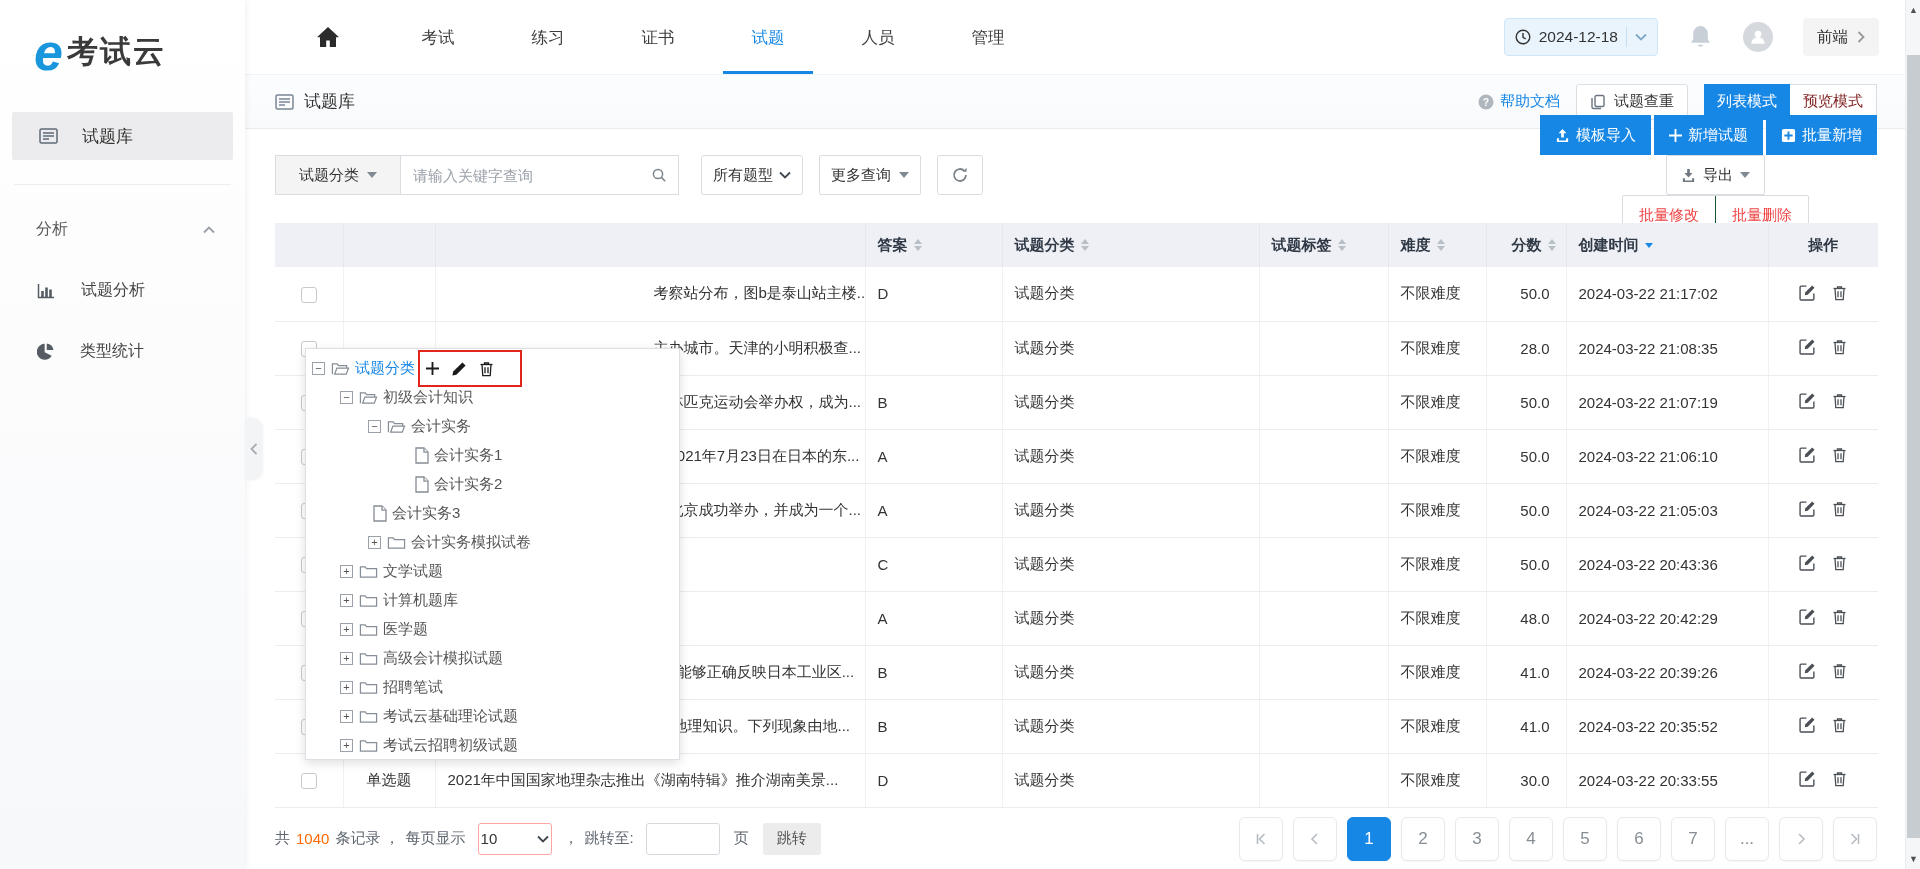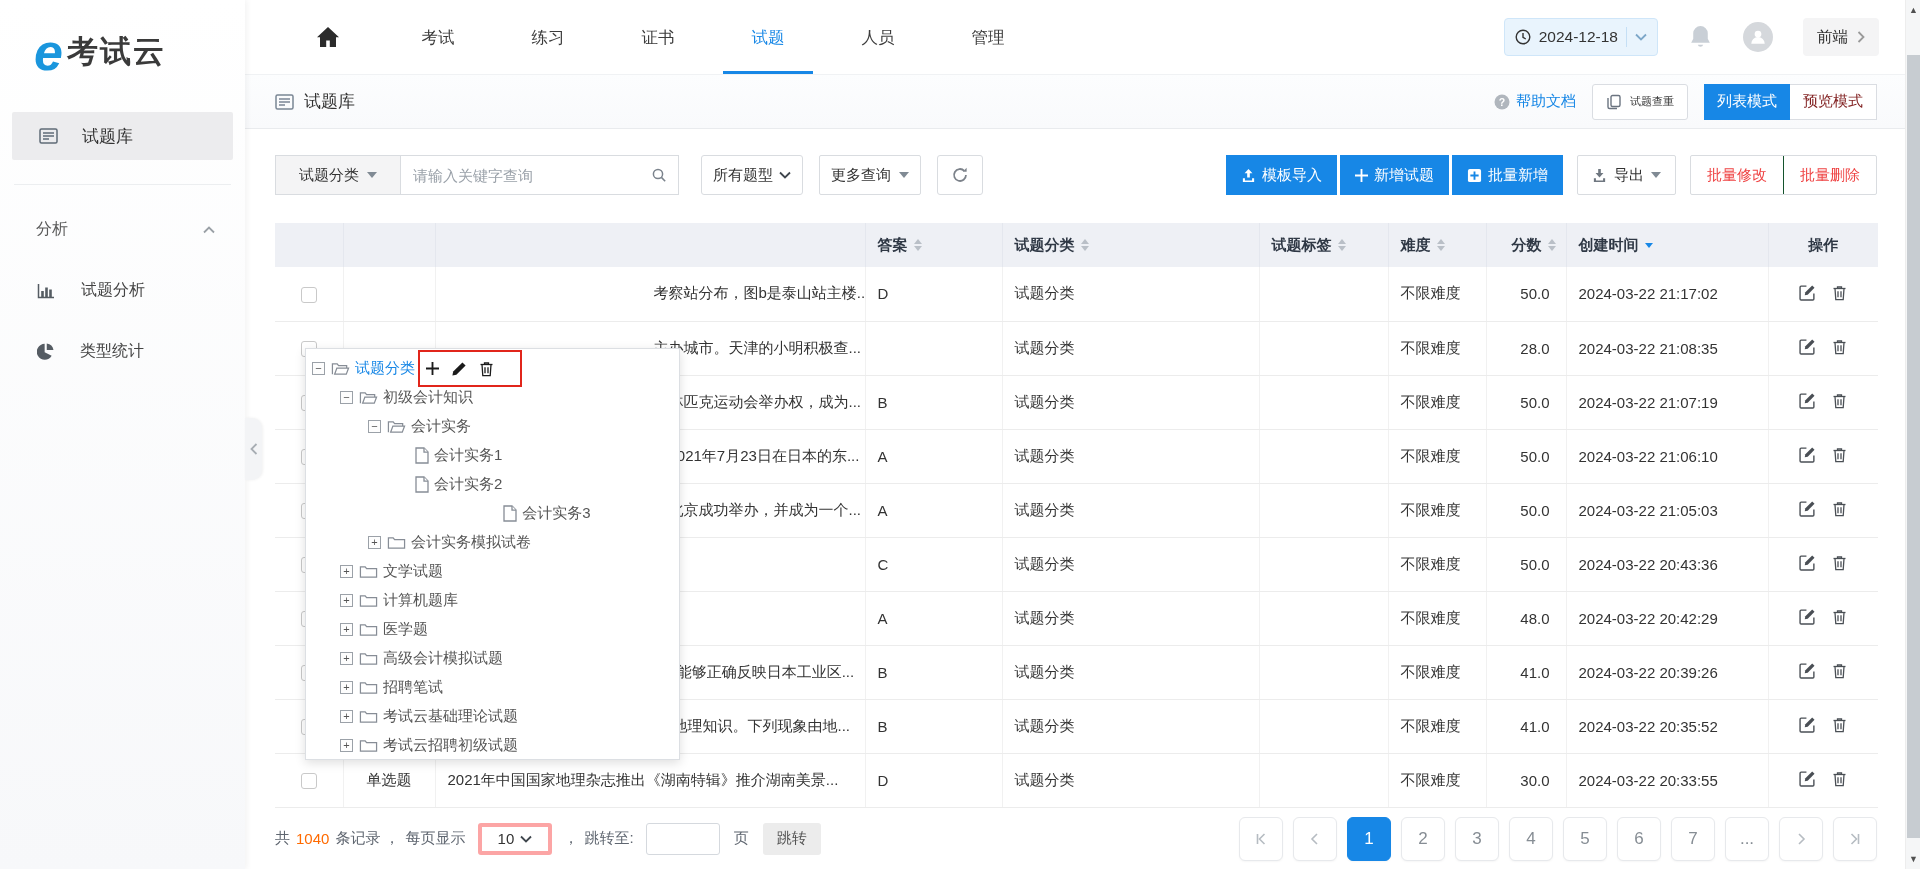--- a/index.html
+++ b/index.html
@@ -63,21 +63,21 @@
   
   .main { position:absolute; left:245px; top:75px; right:15px; bottom:0; background:#fff; overflow:hidden; }
   .title-bar { height:54px; display:flex; align-items:center; padding:0 28px 0 30px;
     border-bottom:1px solid #e9ebee; background:linear-gradient(180deg,#fcfdfe,#f9fafc); }
   .title { display:flex; align-items:center; gap:10px; font-size:17px; color:#333; font-weight:500; }
   .title .ic { color:#7a8694; }
   .title-right { margin-left:auto; display:flex; align-items:center; gap:16px; }
   .help { display:flex; align-items:center; gap:6px; color:#1787e6; font-size:15px; }
   .help .ic { color:#b0b6bd; }
   .dedupe-btn { height:36px; border:1px solid #dadde2; border-radius:3px; padding:0 13px;
-    font-size:11px; color:#333; background:#fff; display:flex; align-items:center; gap:8px; }
+    font-size:15px; color:#333; background:#fff; display:flex; align-items:center; gap:8px; }
   .dedupe-btn .ic { color:#6b7480; }
   .seg { display:flex; }
   .seg-btn { height:36px; padding:0 13px; font-size:15px; display:flex; align-items:center; }
   .seg-btn.on { background:#1787e6; color:#fff; }
   .seg-btn.off { background:#fff; color:#7f1d1d; border:1px solid #dadde2; border-left:none; }
 
   
   .toolbar { margin:26px 28px 0 30px; display:flex; align-items:center; height:40px; }
   .cat-btn { height:40px; width:126px; background:#f4f4f5; border:1px solid #d9dce0;
     display:flex; align-items:center; justify-content:center; gap:8px; font-size:15px; color:#333; }
@@ -88,21 +88,21 @@
     font-family:"Liberation Sans","DejaVu Sans",sans-serif; }
   .search-box input::placeholder { color:#9aa1a9; }
   .search-box .ic { position:absolute; right:12px; top:12px; color:#7b838c; }
   .type-select { margin-left:22px; width:102px; height:40px; border:1px solid #d9dce0; border-radius:3px;
     display:flex; align-items:center; justify-content:space-between; padding:0 11px; font-size:15px; color:#333; }
   .type-select .ic { color:#3f464d; }
   .more-btn { margin-left:16px; width:102px; height:40px; border:1px solid #d9dce0; border-radius:2px;
     display:flex; align-items:center; justify-content:center; gap:8px; font-size:15px; color:#333; background:#fff; }
   .refresh-btn { margin-left:16px; width:46px; height:40px; border:1px solid #d9dce0; border-radius:3px;
     display:flex; align-items:center; justify-content:center; color:#7c828a; background:#fff; }
-  .tb-right { margin-left:auto; display:flex; align-items:center; }
+  .tb-right { margin-left:auto; display:flex; align-items:center;flex-direction:column; }
   .blue-group { display:flex; gap:3px; }
   .btn-blue { height:40px; background:#1787e6; color:#fff; font-size:15px; padding:0 15px;
     display:flex; align-items:center; gap:6px; }
   .btn-blue .ic { color:#fff; }
   .export-btn { margin-left:14px; height:40px; border:1px solid #d9dce0; border-radius:2px;
     background:#fff; padding:0 14px; display:flex; align-items:center; gap:7px; font-size:15px; color:#333; }
   .export-btn .dl { color:#6f7780; }
   .white-group { margin-left:14px; height:40px; border:1px solid #d9dce0; border-radius:2px;
     display:flex; background:#fff; }
   .wg-btn { padding:0 16px; display:flex; align-items:center; font-size:15px; color:#ef4444; }
@@ -147,22 +147,22 @@
   .tree-label.root { color:#1787e6; }
   .tree-toolbar { display:flex; align-items:center; gap:12px; margin-left:11px; }
   .tree-toolbar .ic { color:#1b1b1b; }
   .red-box { position:absolute; left:112px; top:1px; width:104px; height:37px;
     border:2px solid #e1251b; pointer-events:none; }
 
   
   .footer { margin:0 28px 0 30px; height:62px; display:flex; align-items:center; }
   .foot-left { display:flex; align-items:center; gap:6px; font-size:15px; color:#5f6670; }
   .total-num { color:#ff6a00; }
-  .pp-select { width:74px; height:32px; border:4px solid #fca5a5; border-radius:3px; background:#fff;
-    display:flex; align-items:center; justify-content:space-between; padding:0 16px; color:#333; margin:0 6px; }
+  .pp-select { width:74px; height:32px; border:1px solid #fca5a5; border-radius:3px; background:#fff;
+    display:flex; align-items:center; justify-content:space-between; padding:0 2px; color:#333; margin:0 6px; }
   .pp-select .ic { color:#3f464d; }
   .jump-input { width:74px; height:32px; border:1px solid #d5d9de; border-radius:3px; outline:none;
     margin:0 8px 0 6px; padding:0 8px; font-size:15px;
     font-family:"Liberation Sans","DejaVu Sans",sans-serif; }
   .jump-btn { height:32px; padding:0 14px; background:#ececec; border-radius:3px; color:#555;
     font-size:15px; display:flex; align-items:center; margin-left:8px; border:none; }
   .pagination { margin-left:auto; display:flex; gap:10px; }
   .pg { width:44px; height:44px; border-radius:6px; background:#fff; border:1px solid #e7e9ec;
     box-shadow:0 1px 2px rgba(0,0,0,.04); color:#868d94; font-size:17px; display:flex;
     align-items:center; justify-content:center; }
@@ -777,21 +777,21 @@
         <div class="tree-row" data-interactable="true" style="padding-left: 90px;">
           <span class="expander-spacer" data-interactable="false"></span>
           <span class="ic tree-ic" data-interactable="false">
             <svg width="14" height="17" viewBox="0 0 14 17" fill="#ffffff" stroke="currentColor" stroke-width="1.3">
               <path d="M1 1h8l4 4v11H1z"></path>
               <path d="M9 1v4.2h4"></path>
             </svg>
           </span>
           <span class="tree-label" data-interactable="true">会计实务2</span>
         </div>
-        <div class="tree-row" data-interactable="true" style="padding-left: 90px; justify-content: center;">
+        <div class="tree-row" data-interactable="true" style="padding-left: 48px;">
           <span class="expander-spacer" data-interactable="false"></span>
           <span class="ic tree-ic" data-interactable="false">
             <svg width="14" height="17" viewBox="0 0 14 17" fill="#ffffff" stroke="currentColor" stroke-width="1.3">
               <path d="M1 1h8l4 4v11H1z"></path>
               <path d="M9 1v4.2h4"></path>
             </svg>
           </span>
           <span class="tree-label" data-interactable="true">会计实务3</span>
         </div>
         <div class="tree-row" data-interactable="true" style="padding-left: 62px;">

